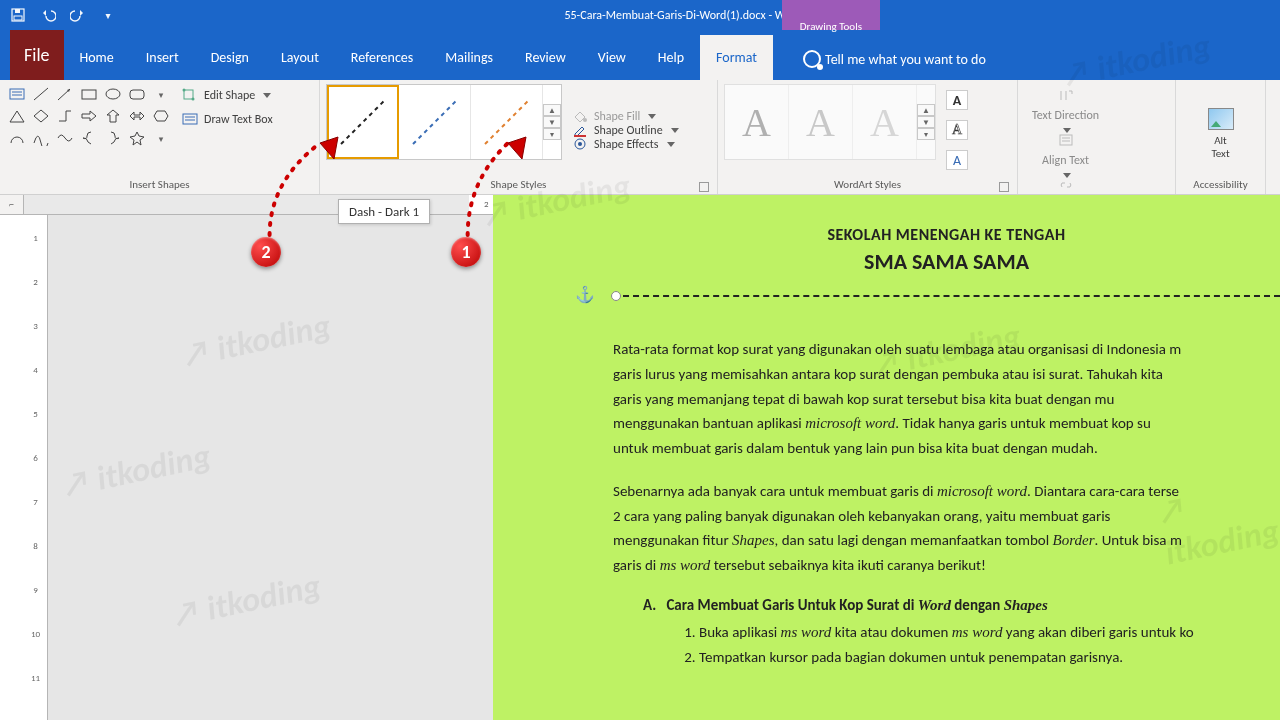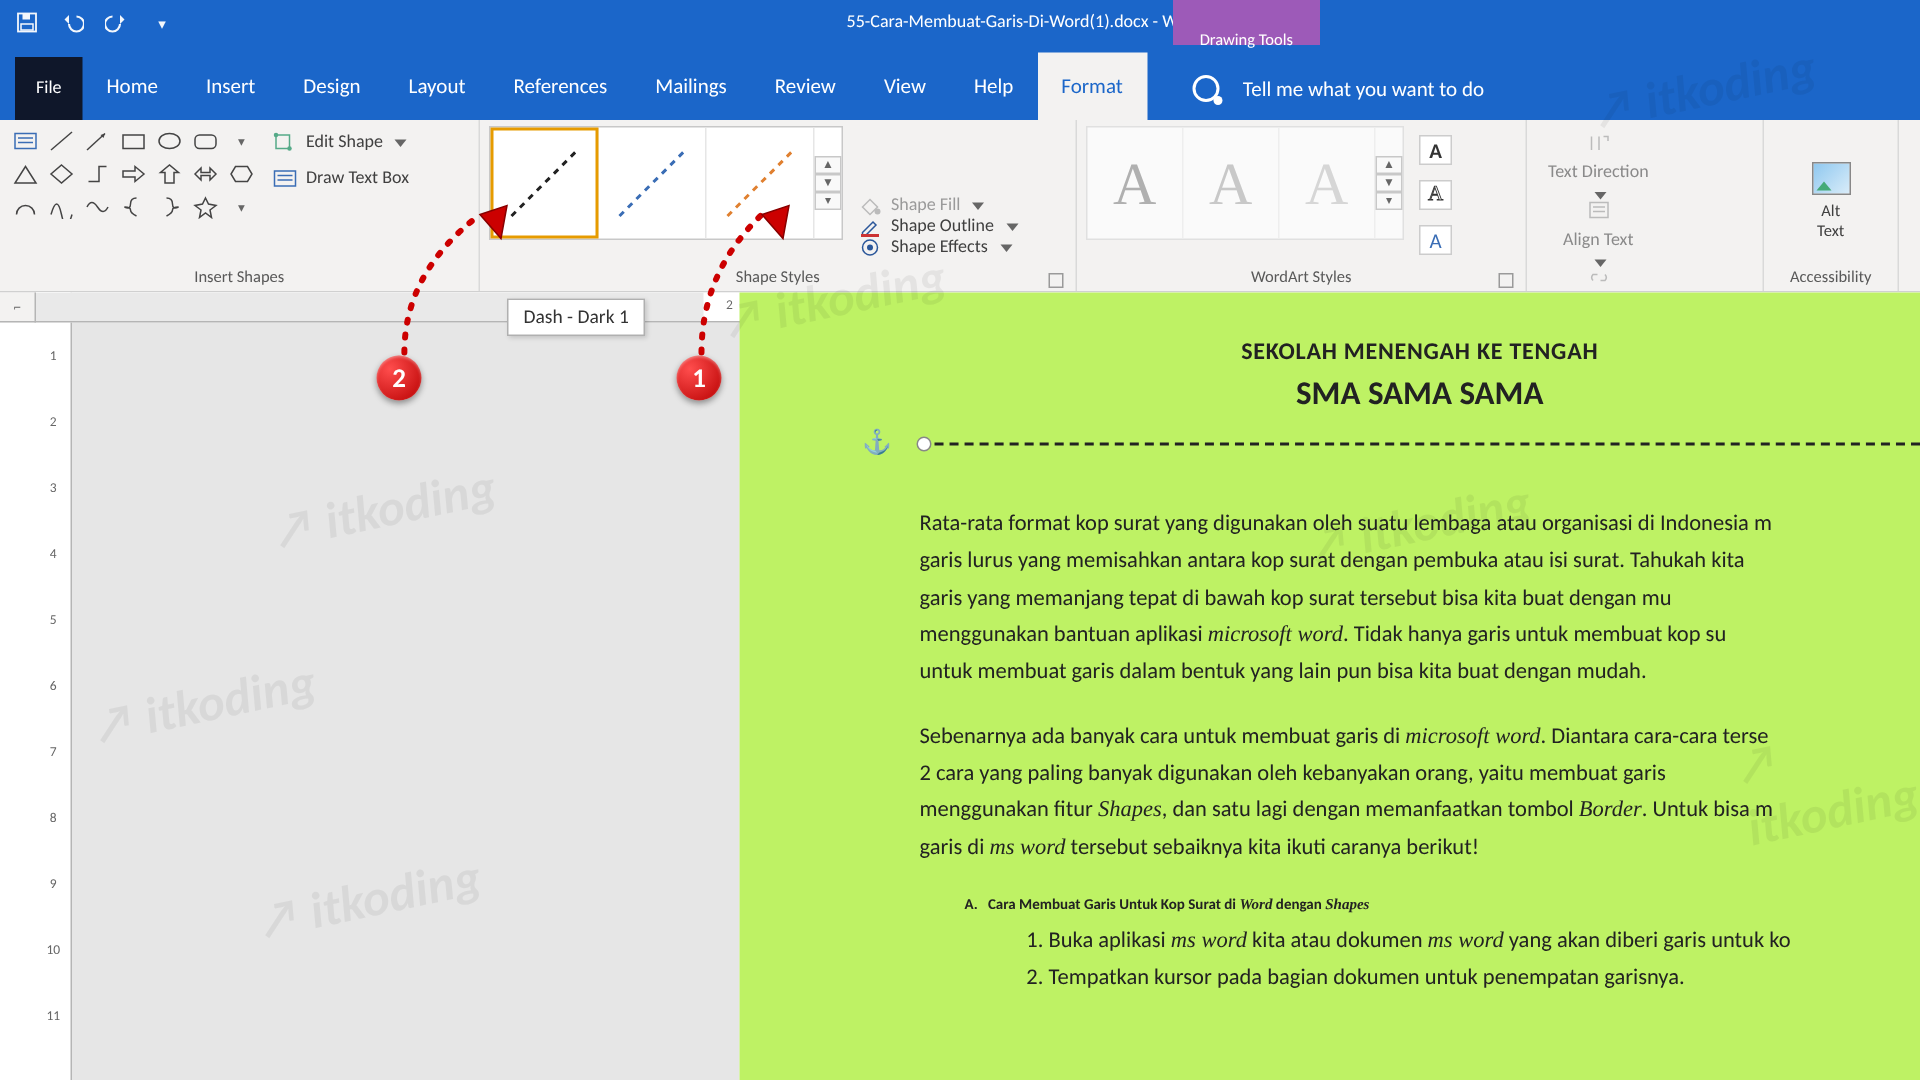--- a/index.html
+++ b/index.html
@@ -7,24 +7,24 @@
 
   
   .titlebar { height: 30px; background: #1b66c9; display: flex; align-items: center; color: #fff; font-size: 12px; }
   .qat { display: flex; align-items: center; gap: 14px; padding: 0 10px; }
   .qat .icon { width: 16px; height: 16px; display: inline-flex; align-items: center; justify-content: center; opacity: .95; }
   .file-title { flex: 1; text-align: center; font-size: 12px; padding-right: 40px; }
   .contextual-tab { position: absolute; right: 400px; top: 0; height: 30px; background: #9d5ab8; color: #fff; font-size: 11px; padding: 20px 18px 0; }
   
   
   .tabsbar { height: 50px; background: #1b66c9; display: flex; align-items: flex-end; padding: 0 0 0 10px; }
-  .filetab { background: #0f172a; color: #fff; padding: 14px 14px; font-size: 12px; cursor: pointer; }
+  .filetab { background: #7f1d1d; color: #fff; padding: 14px 14px; font-size: 18px; cursor: pointer; }
   .tab { color: #fff; padding: 14px 16px; font-size: 14px; cursor: pointer; }
   .tab.active { background: #f3f2f1; color: #1b66c9; }
-  .tellme { display: flex; align-items: center; gap: 16px; color: #fff; font-size: 14px; padding: 0 20px 12px 30px; }
+  .tellme { display: flex; align-items: center; gap: 4px; color: #fff; font-size: 14px; padding: 0 20px 12px 30px; }
   .tellme-icon { width: 18px; height: 18px; border: 2px solid #fff; border-radius: 50%; position: relative; }
   .tellme-icon::after { content:""; position:absolute; bottom:-4px; right:-4px; width:6px; height:6px; background:#fff; border-radius:50%; }
 
   
   .ribbon { height: 115px; background: #f3f2f1; border-bottom: 1px solid #d0d0d0; display: flex; }
   .group { border-right: 1px solid #d9d9d9; padding: 4px 6px 0 6px; display: flex; flex-direction: column; }
   .group-body { flex: 1; display: flex; gap: 4px; }
   .group-label { text-align: center; font-size: 11px; color: #595959; padding: 2px 0 3px; position: relative; }
   .group-label .launcher { position: absolute; right: 2px; bottom: 2px; width: 10px; height: 10px; border: 1px solid #9a9a9a; }
 
@@ -34,21 +34,21 @@
   .shape-side { display:flex; flex-direction:column; justify-content:flex-start; gap:10px; padding:4px 6px 0 6px; font-size:12px; color:#404040; }
   .shape-side .row { display:flex; align-items:center; gap:6px; }
 
   .styles-gallery { display:flex; align-items:center; gap:0; border:1px solid #c8c8c8; background:#fff; height:76px; }
   .style-item { width:72px; height:74px; display:flex; align-items:center; justify-content:center; border-right:1px solid #e6e6e6; }
   .style-item.selected { outline:2px solid #e69b00; outline-offset:-2px; }
   .style-item svg { width:56px; height:56px; }
   .gallery-scroll { width:18px; display:flex; flex-direction:column; }
   .gallery-scroll div { flex:1; border:1px solid #c8c8c8; display:flex; align-items:center; justify-content:center; font-size:8px; color:#666; background:#f9f9f9; }
 
-  .shape-cmds { display:flex; flex-direction:column; justify-content:flex-end; padding:4px 6px; font-size:12px; color:#404040; }
+  .shape-cmds { display:flex; flex-direction:column; justify-content:center; padding:4px 6px; font-size:12px; color:#404040; }
   .shape-cmds .row { display:flex; align-items:center; gap:6px; }
 
   .wordart-gallery { display:flex; align-items:center; gap:0; border:1px solid #e0e0e0; background:#fafafa; height:76px; margin-right:6px;}
   .wa-item { width:64px; height:74px; display:flex; align-items:center; justify-content:center; font-family:"Times New Roman",serif; font-size:40px; color:#b0b0b0; border-right:1px solid #eee;}
   .wa-side { display:flex; flex-direction:column; gap:10px; padding-top:6px;}
   .wa-mini { width:22px; height:20px; border:1px solid #ccc; display:flex; align-items:center; justify-content:center; font-size:14px; color:#333; background:#fff;}
 
   .text-cmds { display:flex; flex-direction:column; justify-content:space-around; padding:4px 8px; font-size:12px; color:#8a8a8a; }
   .text-cmds .row { display:flex; align-items:center; gap:6px;flex-direction:column; }
 
@@ -68,21 +68,21 @@
   .page { flex:1; background:#bef264; padding:30px 0 0 120px; position:relative; }
 
   .doc { font-family: Calibri, Arial, sans-serif; color:#222; }
   .doc h3 { text-align:center; font-weight:700; font-size:16px; letter-spacing:.5px;}
   .doc h2 { text-align:center; font-weight:800; font-size:22px; margin-top:4px;}
   .dashed-line { border-top:2px dashed #222; margin:20px 0 40px 0; position:relative;}
   .anchor { position:absolute; left:-38px; top:-12px; color:#2b579a; font-size:16px;}
   .handle { position:absolute; left:-2px; top:-6px; width:10px; height:10px; border:1px solid #888; background:#fff; border-radius:50%;}
   .doc p { font-size:15px; line-height:1.65; text-align:justify; margin-bottom:18px;}
   .doc em { font-style:italic;font-family:Liberation Serif, serif;}
-  .doc .sect { font-weight:700; font-size:10px; margin-bottom:6px;}
+  .doc .sect { font-weight:700; font-size:15px; margin-bottom:6px;}
   .doc ol { list-style:decimal; padding-left:56px; font-size:15px; line-height:1.65;}
   .doc .sect-wrap{ padding-left:30px;}
 
   
   .tooltip { position:absolute; left:338px; top:196px; background:#fff; border:1px solid #b0b0b0; padding:4px 10px; font-size:13px; color:#333; box-shadow:1px 1px 3px rgba(0,0,0,.15);}
   .badge { position:absolute; width:30px; height:30px; border-radius:50%; background:radial-gradient(circle at 30% 30%, #ff4d4d, #b80000); color:#fff; font-weight:800; font-size:18px; display:flex; align-items:center; justify-content:center; box-shadow:0 2px 4px rgba(0,0,0,.4), inset 0 1px 2px rgba(255,255,255,.4);}
   .trail { position:absolute; pointer-events:none;}
 
   .watermark { position:absolute; color:rgba(0,0,0,.06); font-size:34px; font-weight:700; transform:rotate(-12deg); pointer-events:none; font-style:italic;}
   

